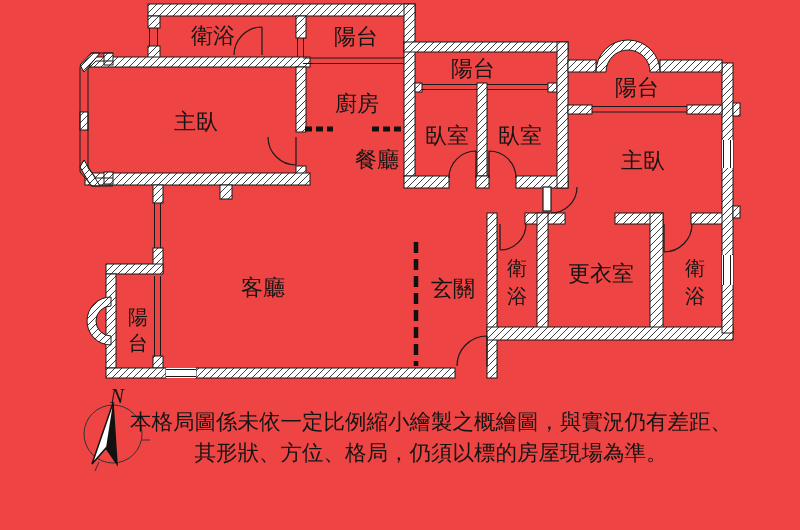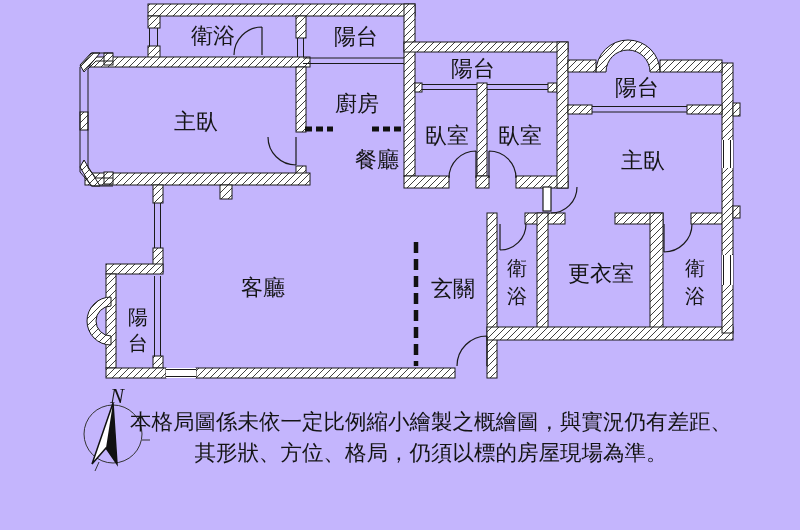--- a/index.html
+++ b/index.html
@@ -1,16 +1,16 @@
 <!DOCTYPE html>
 <html><head>
 <meta charset="utf-8">
 <style>
   html,body{margin:0;padding:0;background:#ffffff;}
-  .stage{position:relative;width:800px;height:530px;background:#c4b5fd;overflow:hidden;
+  .stage{position:relative;width:800px;height:530px;background:#ef4444;overflow:hidden;
          font-family:"Liberation Serif","DejaVu Serif",serif;}
   svg{display:block;}
   .w{fill:url(#hatch);stroke:#1a1a1a;stroke-width:1;}
   .win{stroke:#1a1a1a;stroke-width:1;fill:none;}
   .door{stroke:#1a1a1a;stroke-width:1.2;fill:none;}
   .leaf{fill:#ffffff;stroke:#1a1a1a;stroke-width:1.2;}
   .whitep{fill:#ffffff;stroke:none;}
   .rl{font-family:"Liberation Serif","DejaVu Serif",serif;font-size:22px;fill:#141414;text-anchor:middle;}
   .rls{font-size:20px;}
   .disc{font-family:"Liberation Serif","DejaVu Serif",serif;font-size:21.5px;fill:#141414;text-anchor:middle;}

